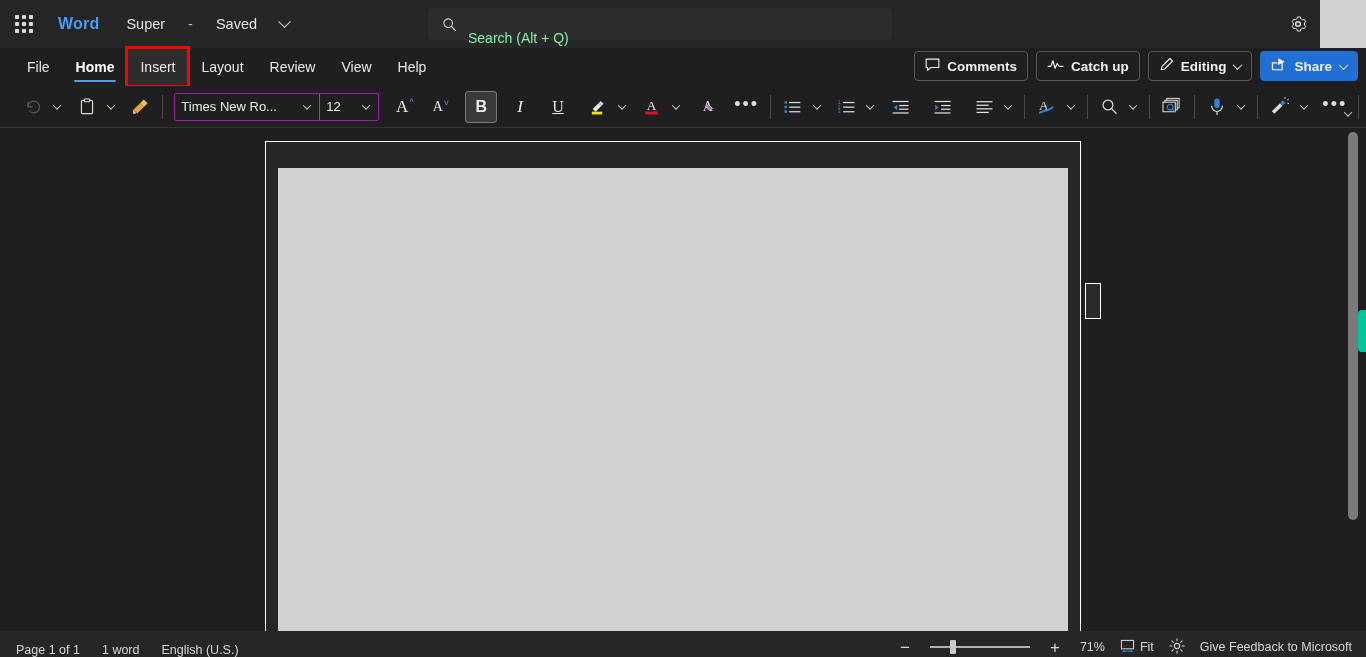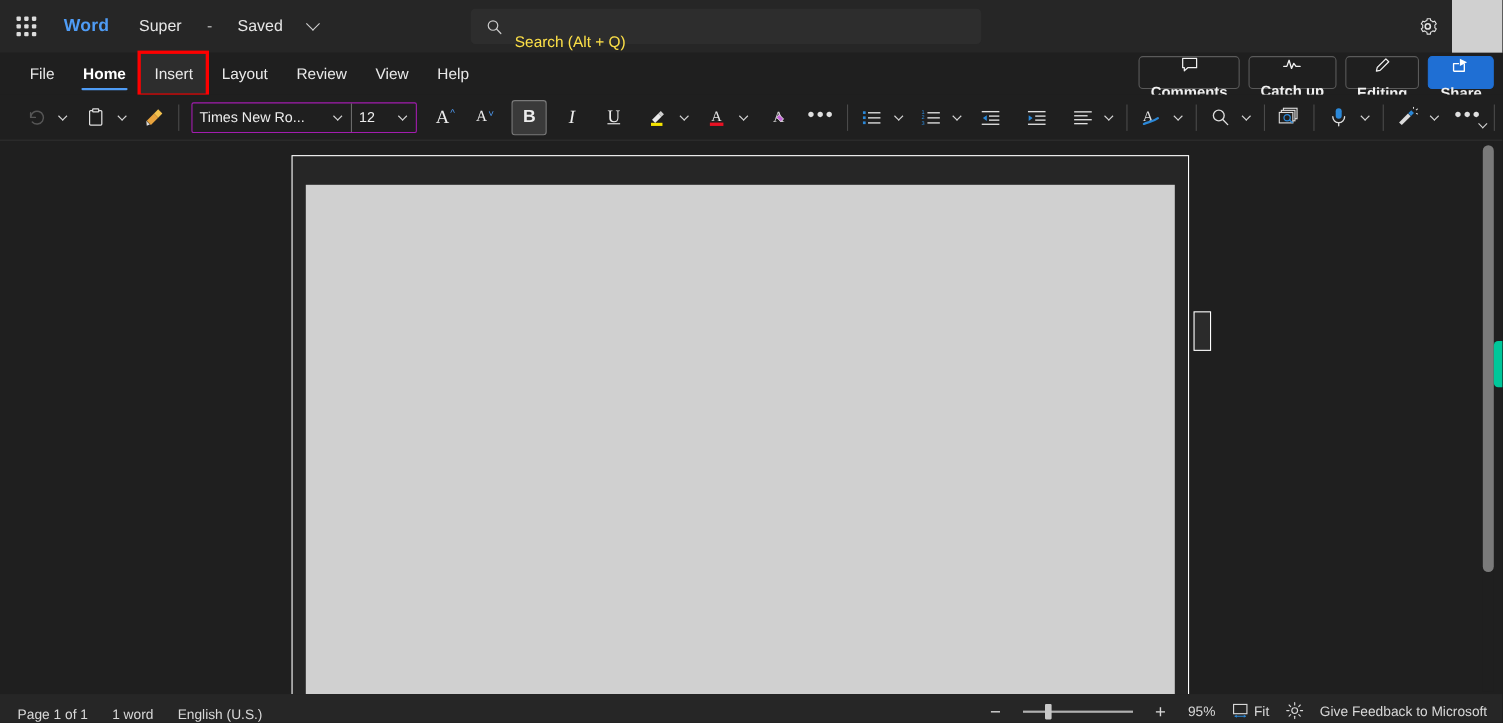--- a/index.html
+++ b/index.html
@@ -79,21 +79,21 @@
     background: #2d2d2d;
     border-radius: 4px;
     display: flex;
     align-items: center;
     padding-left: 14px;
     cursor: text;
   }
   .searchbox .sq-icon { margin-right: 11px; display:flex; }
   .searchbox .ph {
     font-size: 14px;
-    color: #fde047;
+    color: #86efac;
     margin-top: 28px;
   }
 
   .gear-btn {
     position: absolute;
     right: 52px; top: 8px;
     width: 32px; height: 32px;
     display: flex; align-items: center; justify-content: center;
     cursor: pointer; border-radius: 3px;
   }
@@ -155,21 +155,20 @@
     background: transparent;
     color: #f0f0f0;
     font-size: 13.5px;
     font-weight: bold;
     font-family: "Liberation Sans", sans-serif;
     display: flex; align-items: center;
     padding: 0 10px;
     gap: 7px;
     cursor: pointer;
     white-space: nowrap;
-    flex-direction: column;
   }
   .rbtn.primary {
     background: #1f6fd4;
     border-color: #1f6fd4;
   }
   .rbtn .cv {
     display:inline-block; width:7px; height:7px;
     border-right:1.5px solid #e8e8e8; border-bottom:1.5px solid #e8e8e8;
     transform: rotate(45deg) translate(-1px,-1px);
     margin-left: 1px;
@@ -705,21 +704,21 @@
       <span class="st-item">English (U.S.)</span>
     </div>
 
     <div class="st-right">
       <span class="zoom-minus">−</span>
       <div class="zoom-slider">
         <div class="zoom-rail"></div>
         <div class="zoom-handle"></div>
       </div>
       <span class="zoom-plus">+</span>
-      <span class="st-item">95%</span>
+      <span class="st-item">71%</span>
       <span class="fit-btn">
         <span>
           <svg width="15" height="14" viewBox="0 0 16 15">
             <rect x="1.5" y="1.5" width="13" height="9" fill="none" stroke="#d8d8d8" stroke-width="1.1"></rect>
             <line x1="2.5" y1="13" x2="13.5" y2="13" stroke="#2b88d8" stroke-width="1.1"></line>
             <path d="M2.5 13l2-1.4v2.8z" fill="#2b88d8"></path>
             <path d="M13.5 13l-2-1.4v2.8z" fill="#2b88d8"></path>
           </svg>
         </span>
         <span>Fit</span>

